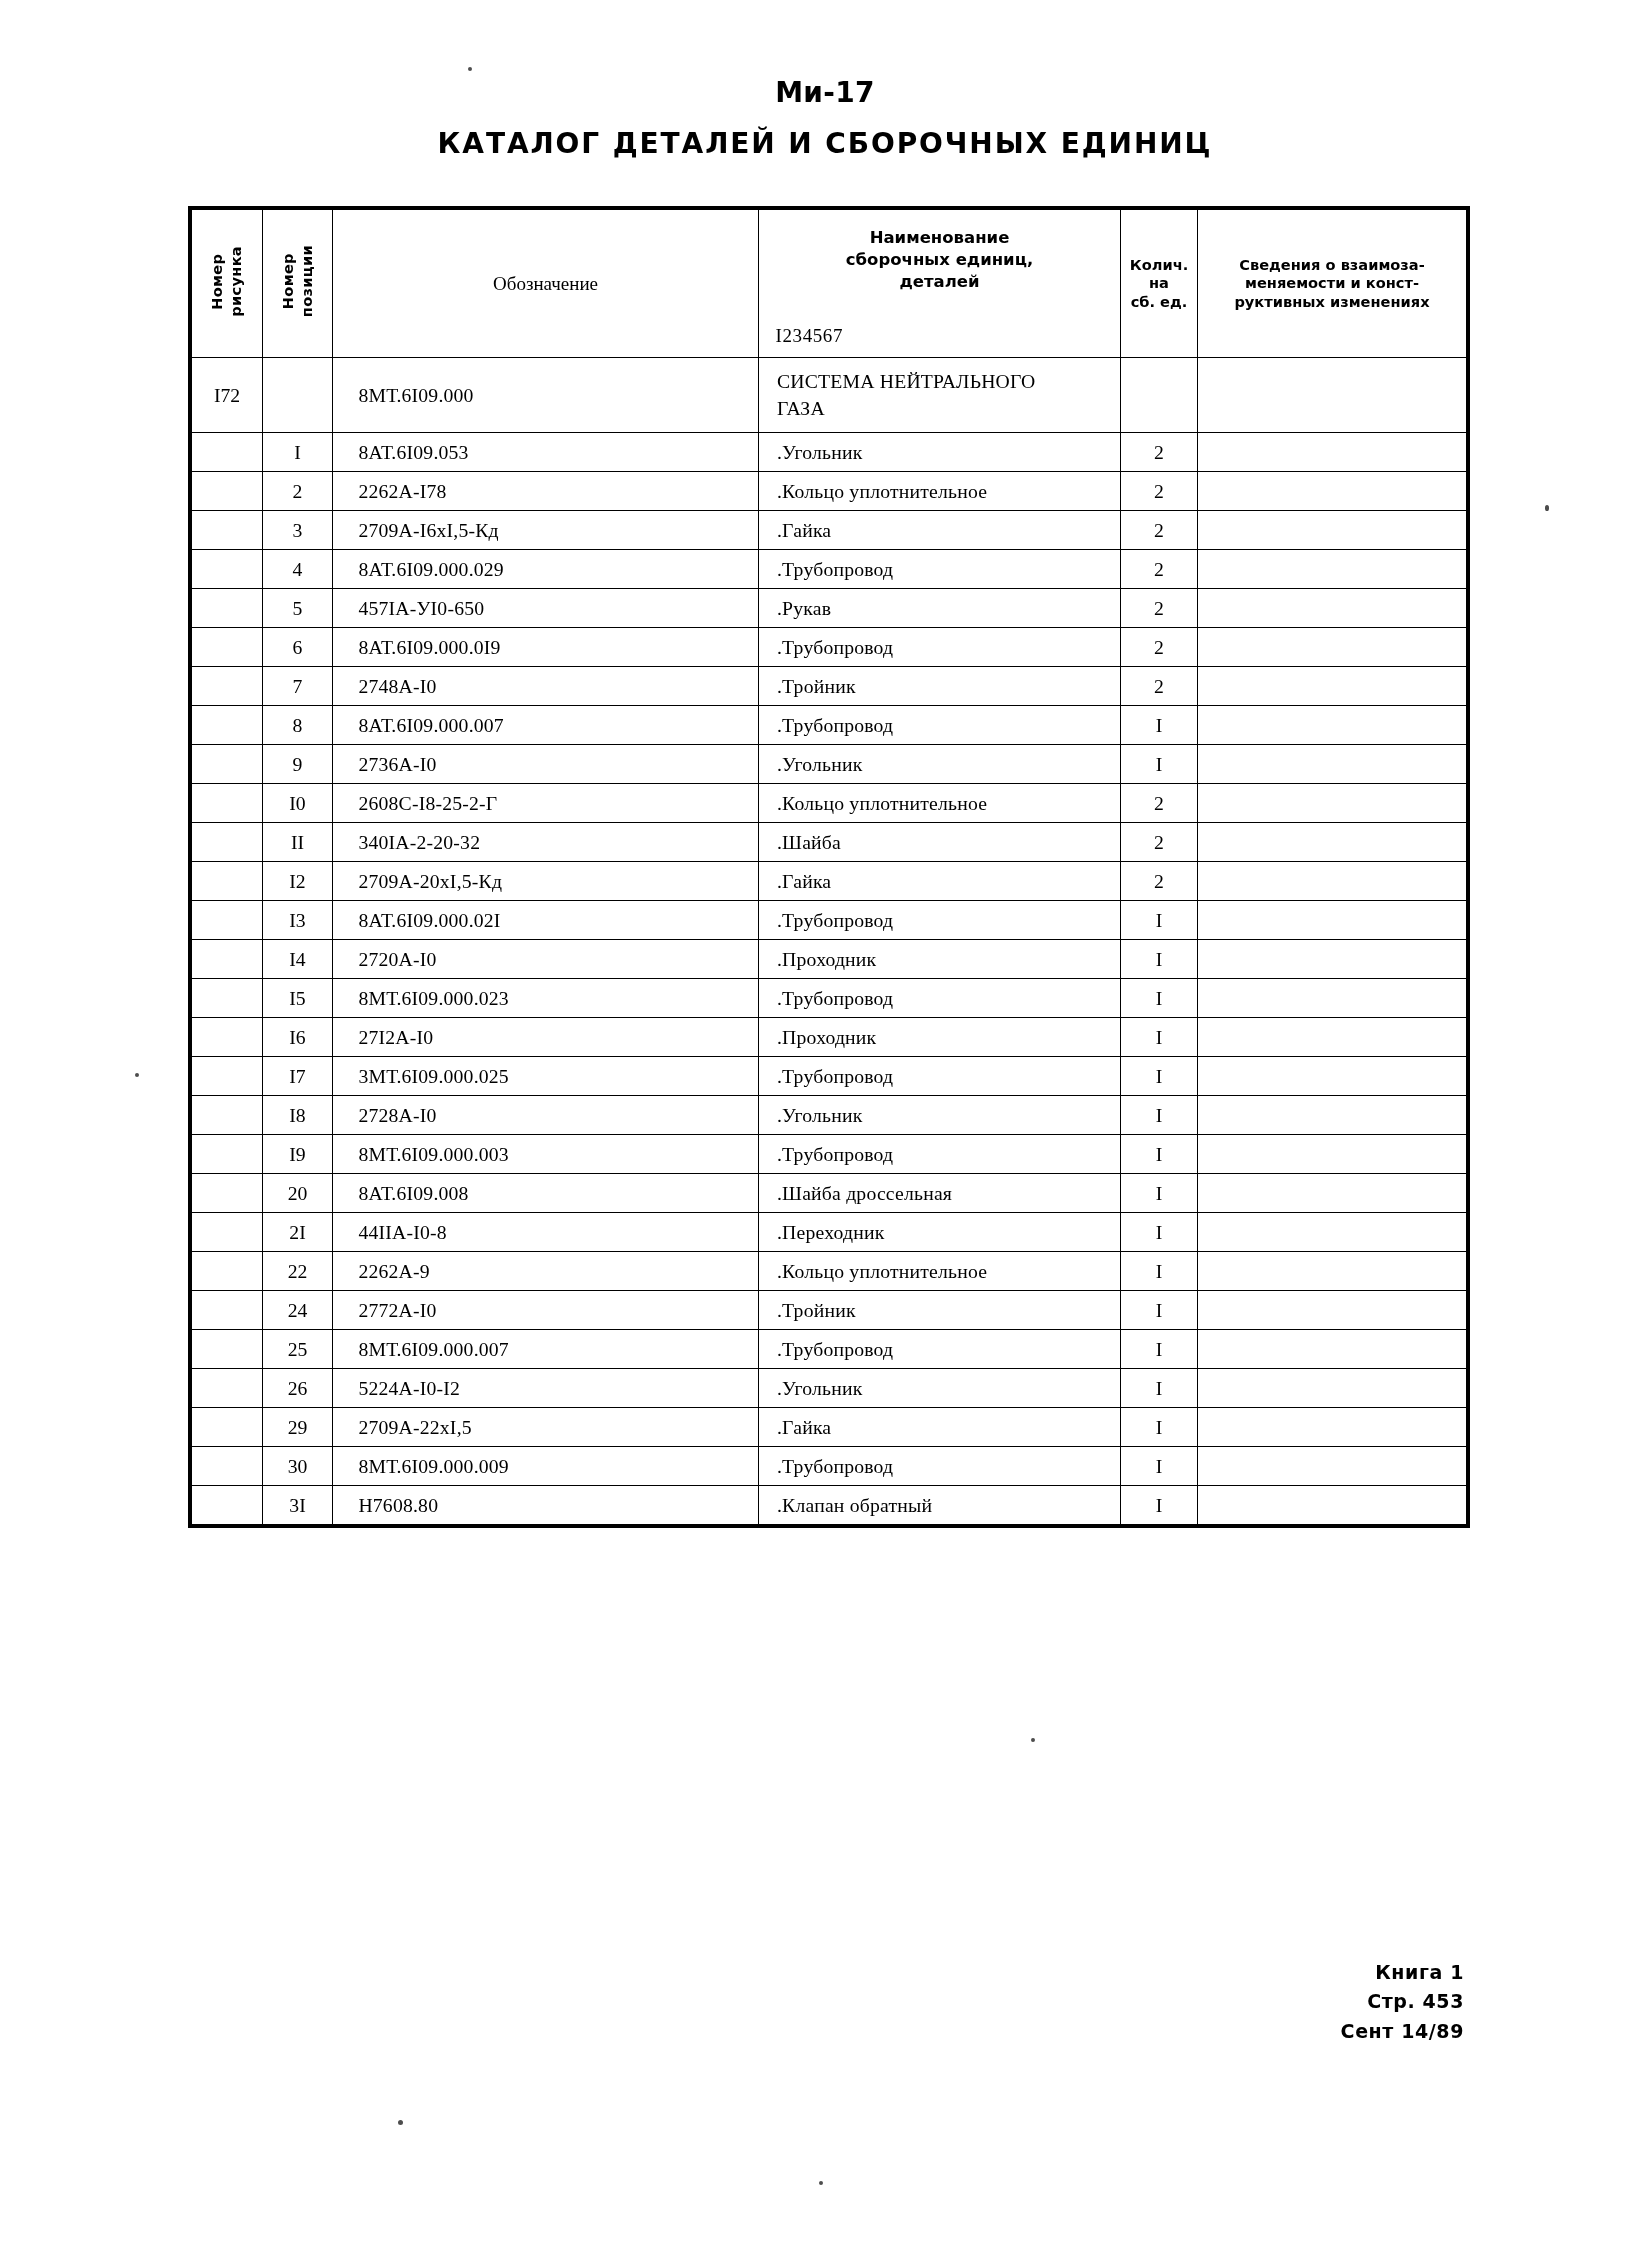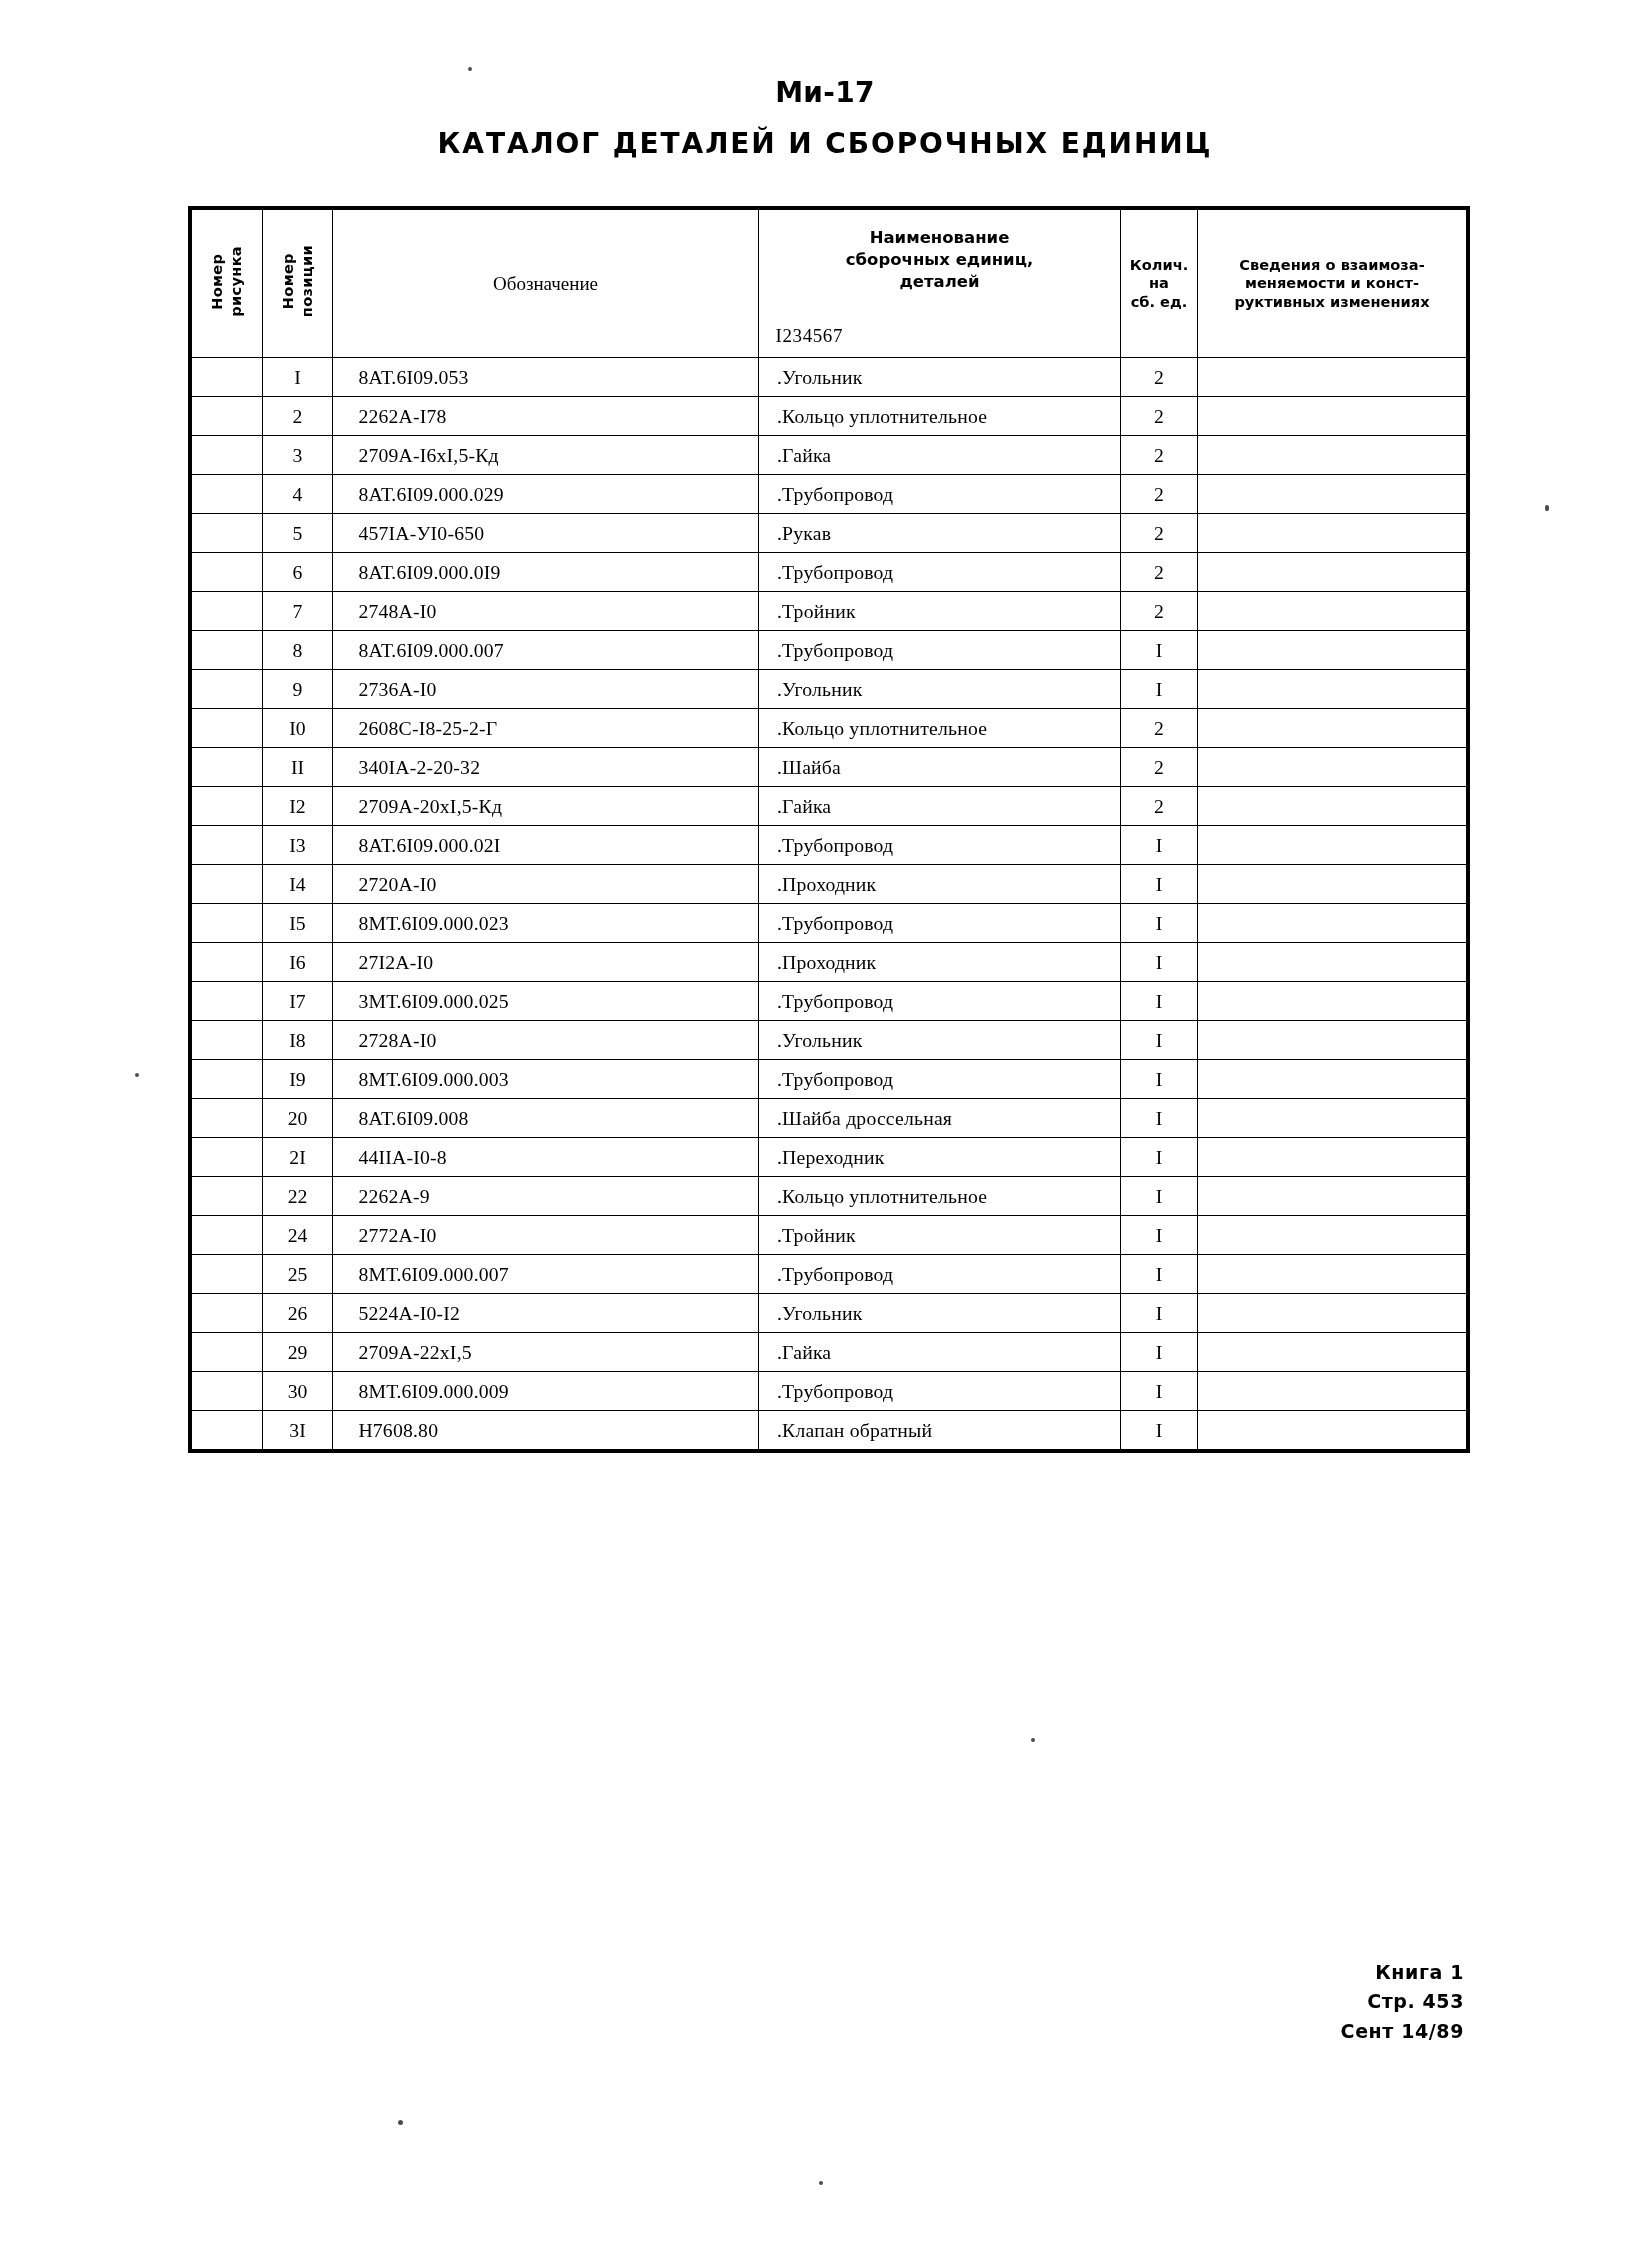--- a/index.html
+++ b/index.html
@@ -203,20 +203,29 @@
           </td>
           <td class="hdr-qty" style="white-space:pre-line;">Колич.
 на
 сб. ед.</td>
           <td class="hdr-info" style="white-space:pre-line;">Сведения о взаимоза-
 меняемости и конст-
 руктивных изменениях</td>
         </tr>
       </thead>
       <tbody id="tbody">
+          <tr class="row" style="height: 75px;">
+            <td class="c-fig">I72</td>
+            <td class="c-pos"></td>
+            <td class="c-desig">8МТ.6I09.000</td>
+            <td class="c-name assy-name" style="white-space: pre-line; vertical-align: middle;">СИСТЕМА НЕЙТРАЛЬНОГО
+ГАЗА</td>
+            <td class="c-qty"></td>
+            <td class="c-info"></td>
+          </tr>
           <tr class="row">
             <td class="c-fig"></td>
             <td class="c-pos">I</td>
             <td class="c-desig">8АТ.6I09.053</td>
             <td class="c-name">.Угольник</td>
             <td class="c-qty">2</td>
             <td class="c-info"></td>
           </tr>
           <tr class="row">
             <td class="c-fig"></td>

